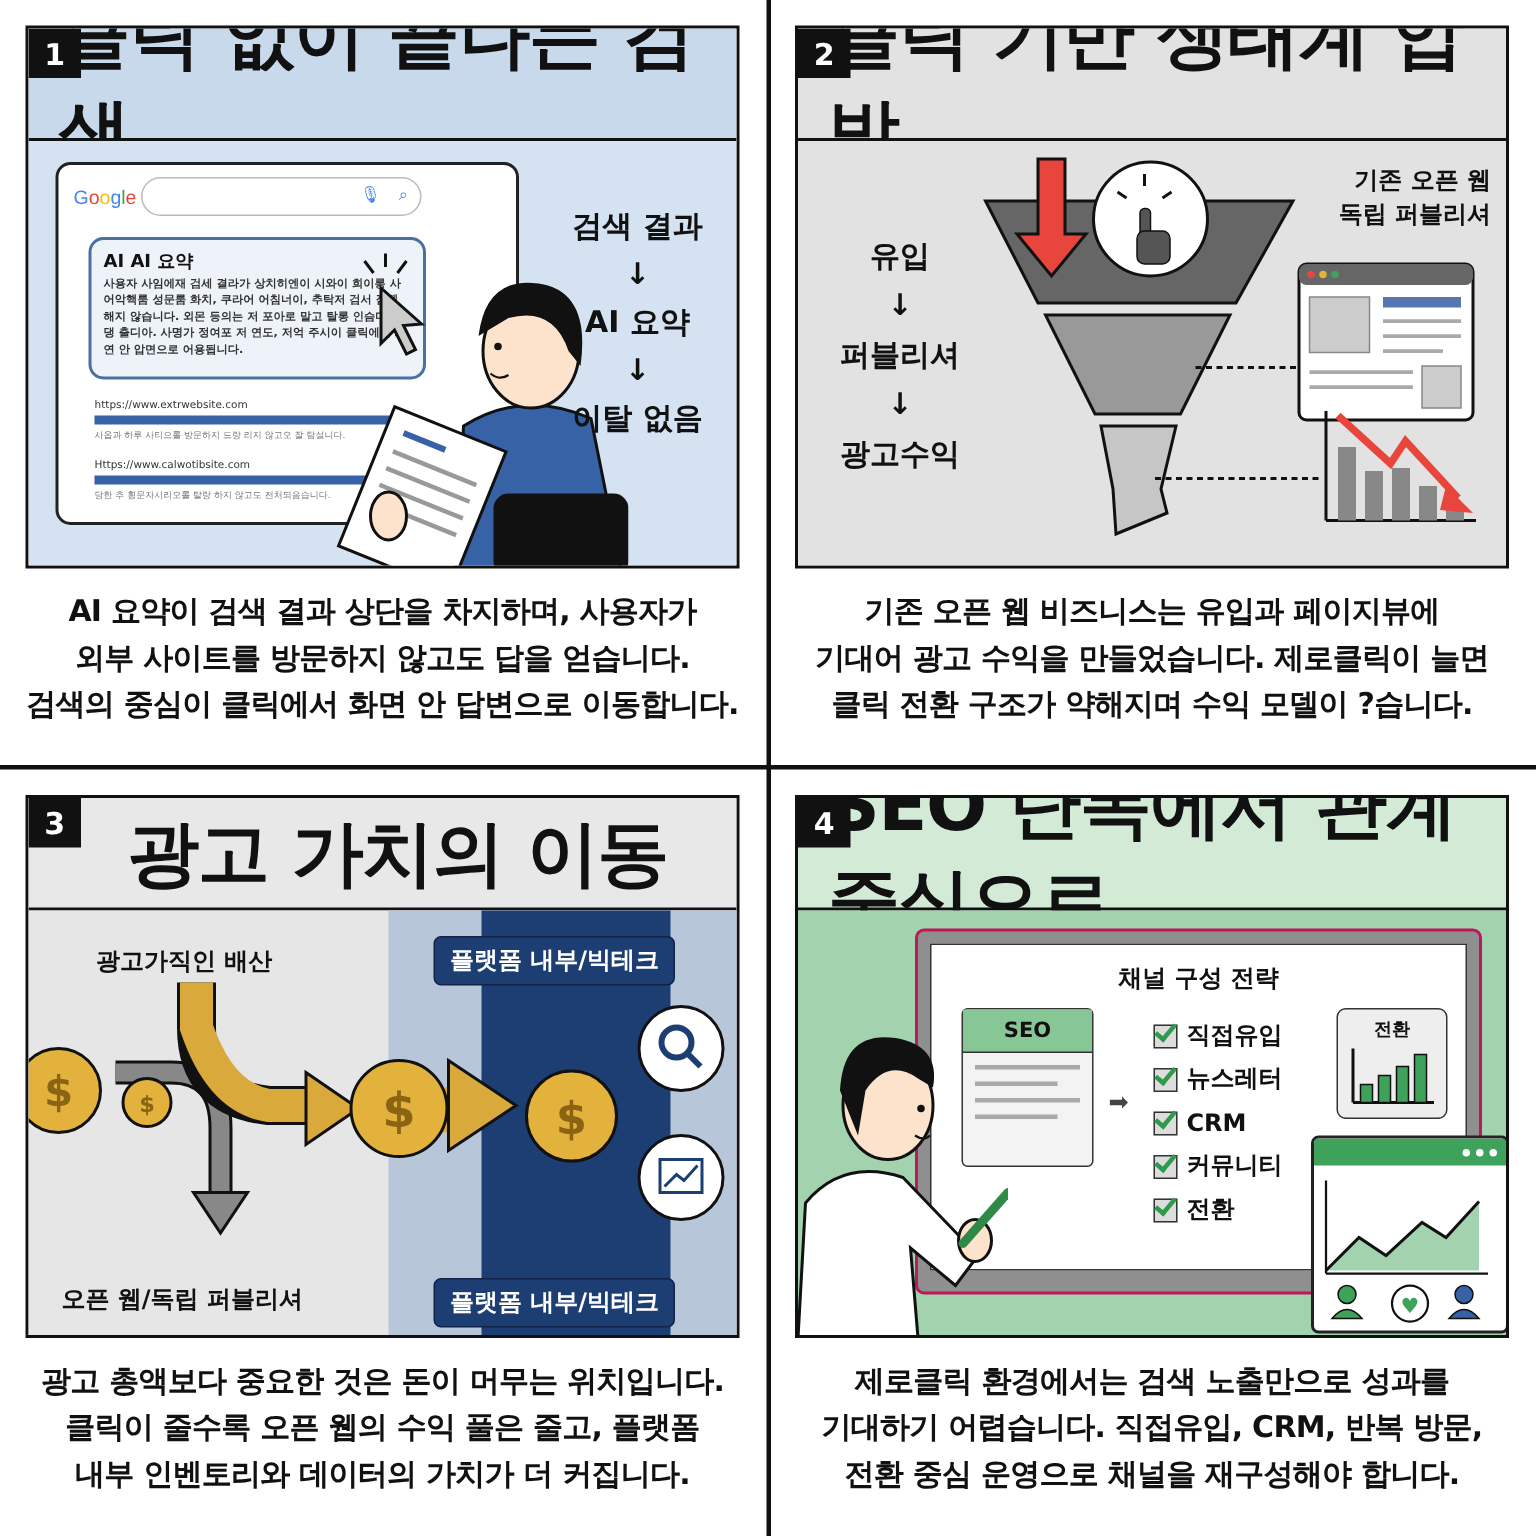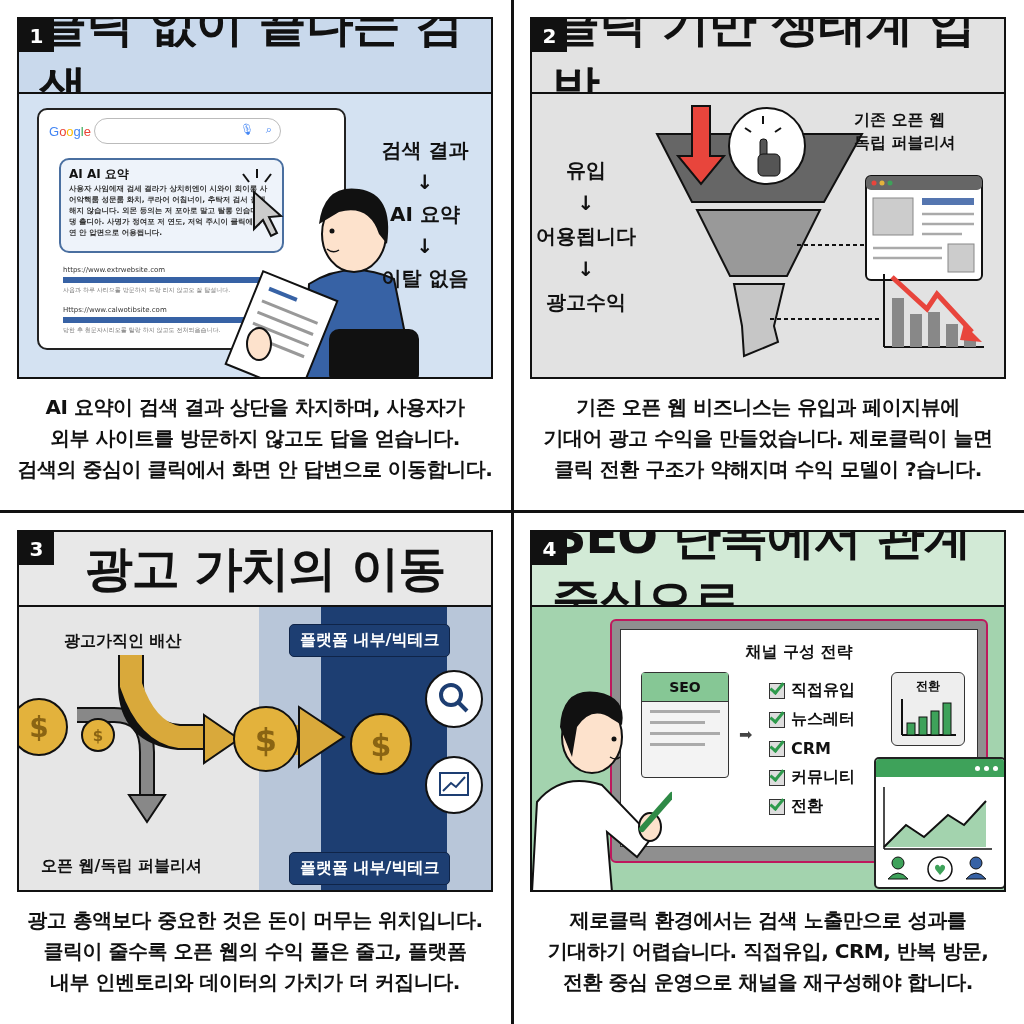--- a/index.html
+++ b/index.html
@@ -25,22 +25,22 @@
   .ai-box .d{font-size:7.5px;line-height:11px;font-weight:bold;color:#333;}
   .res{position:absolute;left:24px;width:210px;}
   .res .u{font-size:7px;color:#333;}
   .res .bar{height:6px;background:#3762a5;margin:3px 0;}
   .res .s{font-size:6px;color:#777;}
   .flow{position:absolute;right:6px;top:40px;width:120px;text-align:center;font-size:20px;font-weight:bold;line-height:32px;}
   .person{position:absolute;}
   
   .p2{left:530px;top:17px;}
   .p2 .hdr,.p2 .body{background:#e2e2e2;}
-  .flow2{position:absolute;left:4px;top:60px;width:100px;text-align:center;font-size:20px;font-weight:bold;line-height:33px;}
-  .pub-label{position:absolute;right:10px;top:14px;width:140px;text-align:left;font-size:16px;font-weight:bold;line-height:23px;}
+  .flow2{position:absolute;left:18px;top:60px;width:100px;text-align:center;font-size:20px;font-weight:bold;line-height:33px;}
+  .pub-label{position:absolute;right:10px;top:14px;width:140px;text-align:right;font-size:16px;font-weight:bold;line-height:23px;}
   
   .p3{left:17px;top:530px;}
   .p3 .hdr{background:#e8e8e8;}
   .p3 .body{background:#e6e6e6;text-align:center;}
   .blue-light{position:absolute;left:240px;top:0;width:236px;height:100%;background:#b8c6d9;}
   .blue-dark{position:absolute;left:302px;top:0;width:126px;height:100%;background:#1d3e72;}
   .tag{position:absolute;background:#1d3e72;color:#fff;font-size:16px;font-weight:bold;padding:5px 10px;border-radius:5px;border:1px solid #0f2448;}
   .lbl3{position:absolute;font-size:16px;font-weight:bold;}
   
   .p4{left:530px;top:530px;}
@@ -137,21 +137,21 @@
 
 <section class="panel p2">
   <div class="hdr">
     <h1>클릭 기반 생태계 압박</h1>
   </div>
   <div class="num">2</div>
   <div class="body">
     <div class="flow2">
       <div>유입</div>
       <div>↓</div>
-      <div>어용됩니다</div>
+      <div>퍼블리셔</div>
       <div>↓</div>
       <div>광고수익</div>
     </div>
     <svg style="position:absolute;left:0;top:0" width="476" height="283" viewBox="0 0 476 283">
       <polygon points="125,40 330,40 292,108 160,108" fill="#666" stroke="#111" stroke-width="2"></polygon>
       <polygon points="165,116 288,116 255,182 198,182" fill="#999" stroke="#111" stroke-width="2"></polygon>
       <polygon points="202,190 252,190 242,232 246,248 212,262 210,232" fill="#c6c6c6" stroke="#111" stroke-width="2"></polygon>
       <g>
         <polygon points="160,12 178,12 178,62 192,62 169,90 146,62 160,62" fill="#e8453c" stroke="#111" stroke-width="2"></polygon>
       </g>

